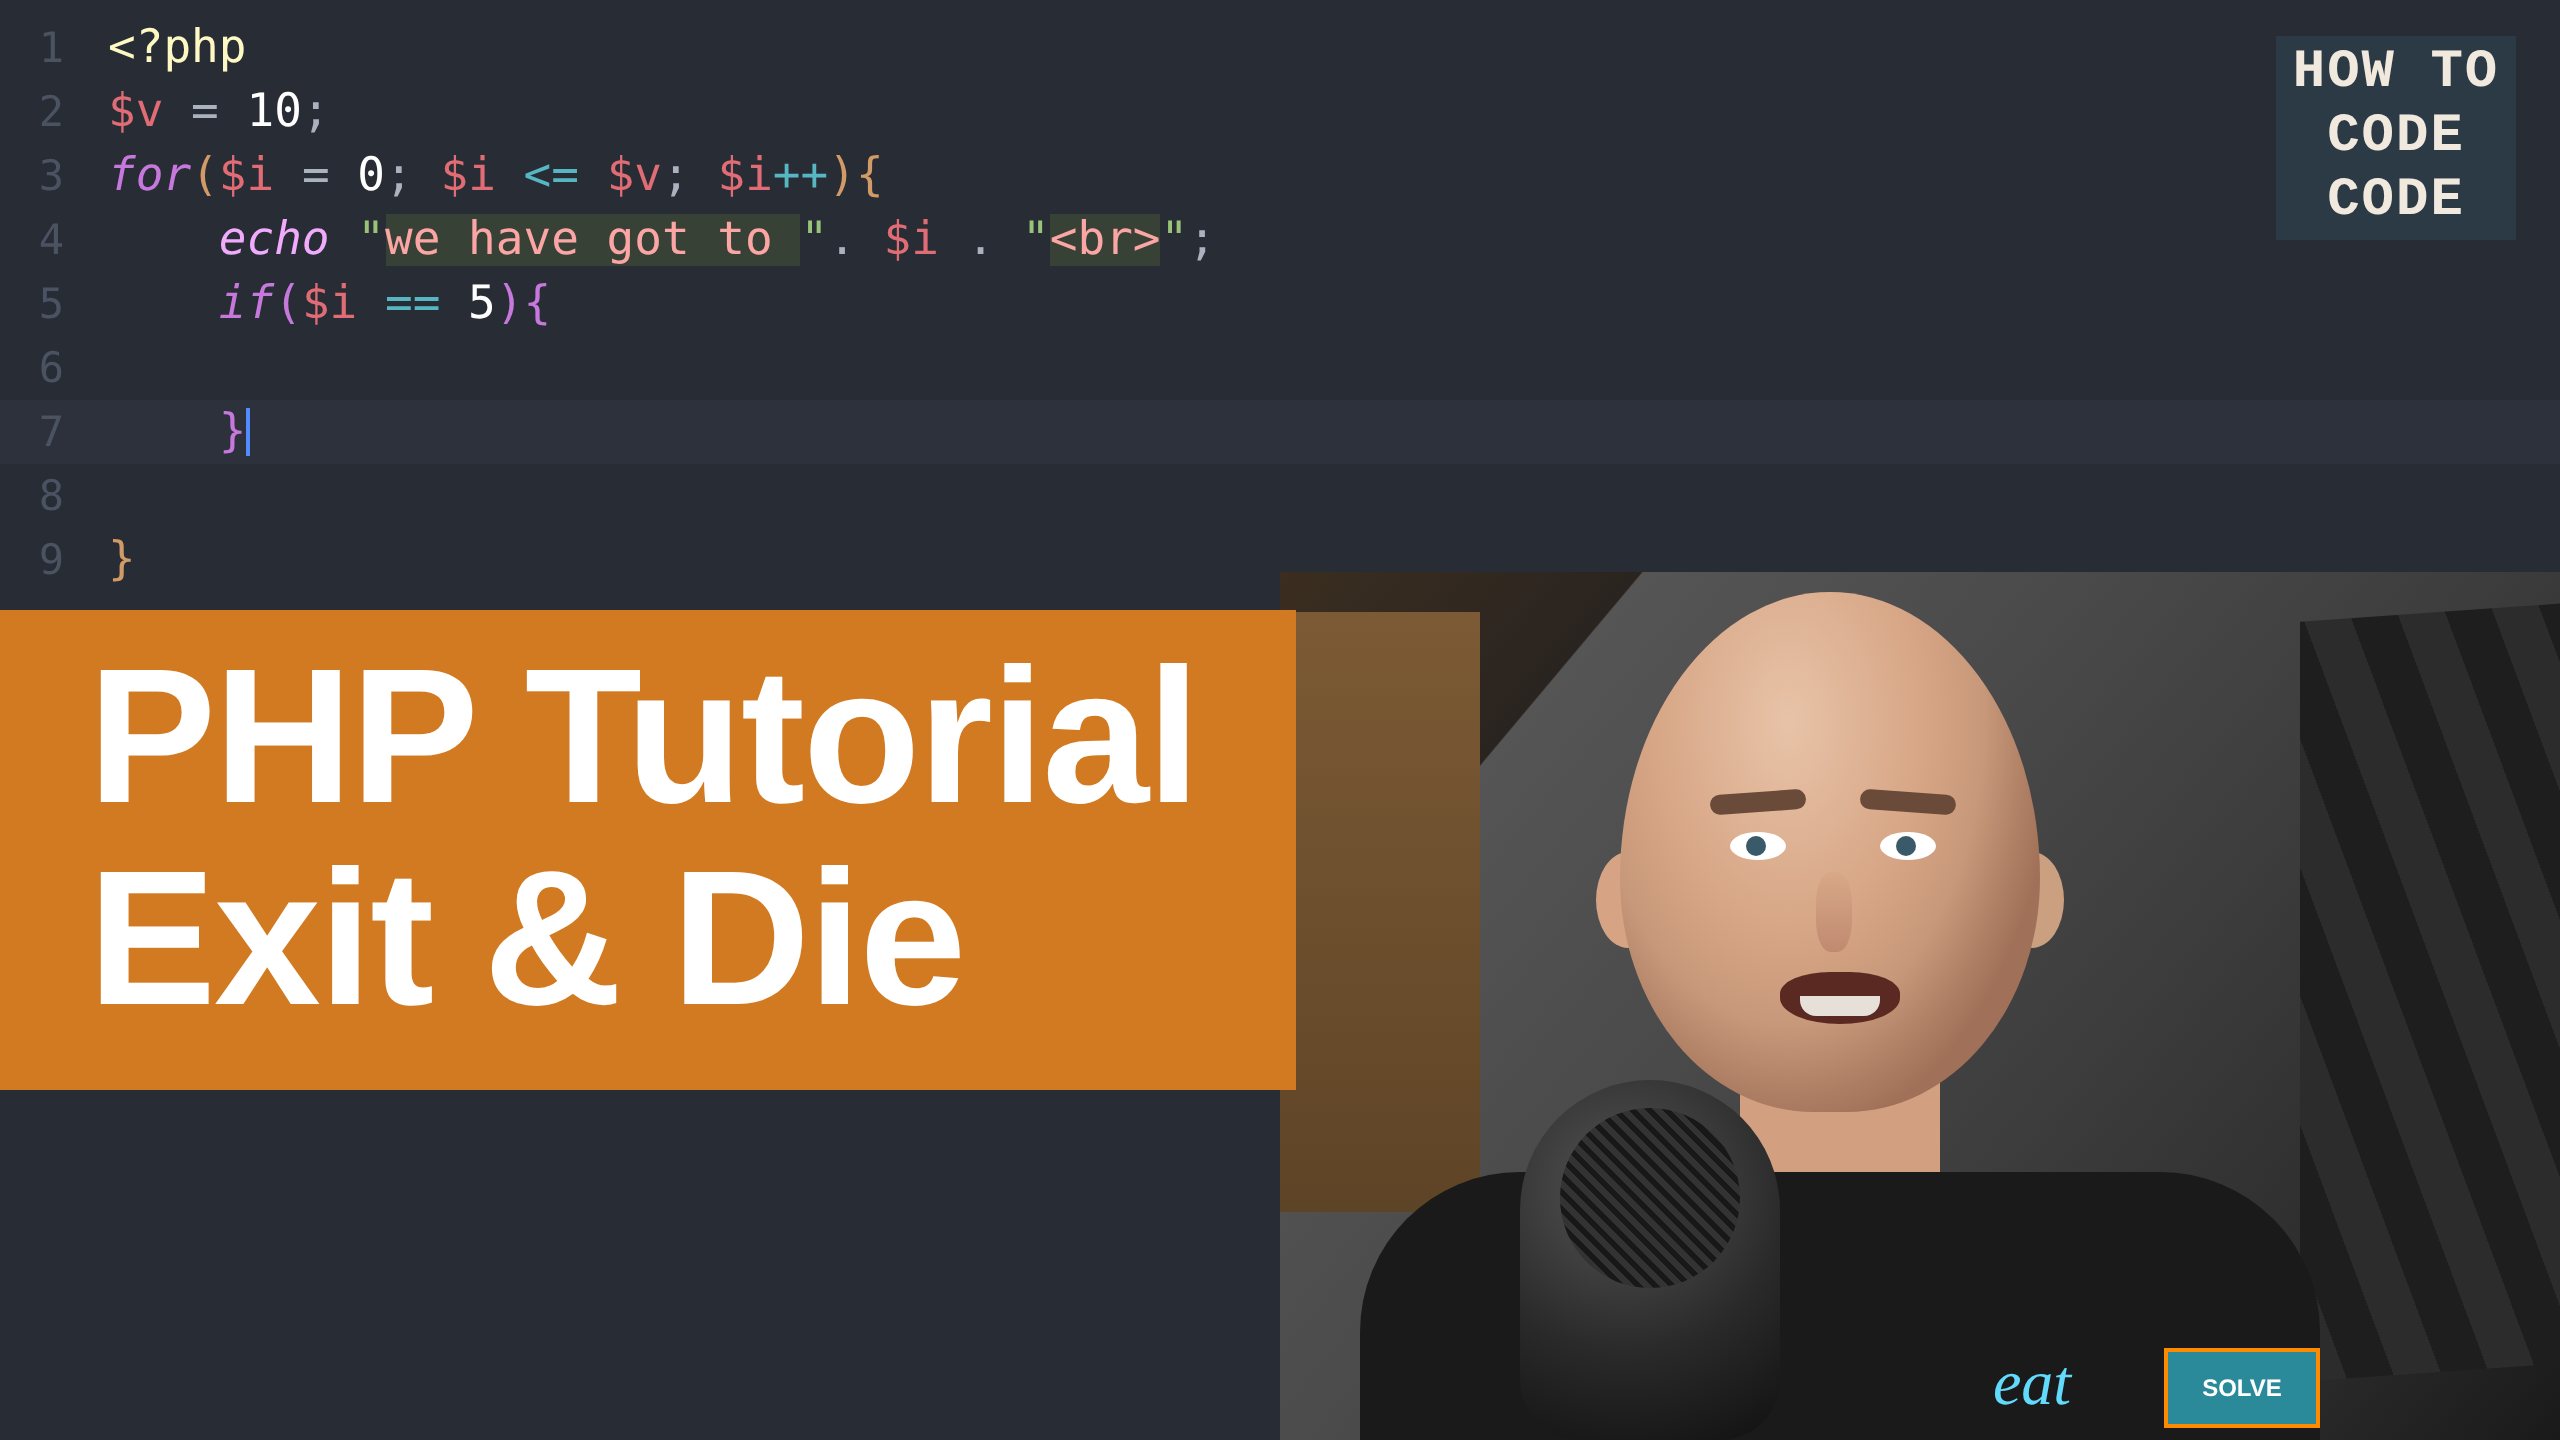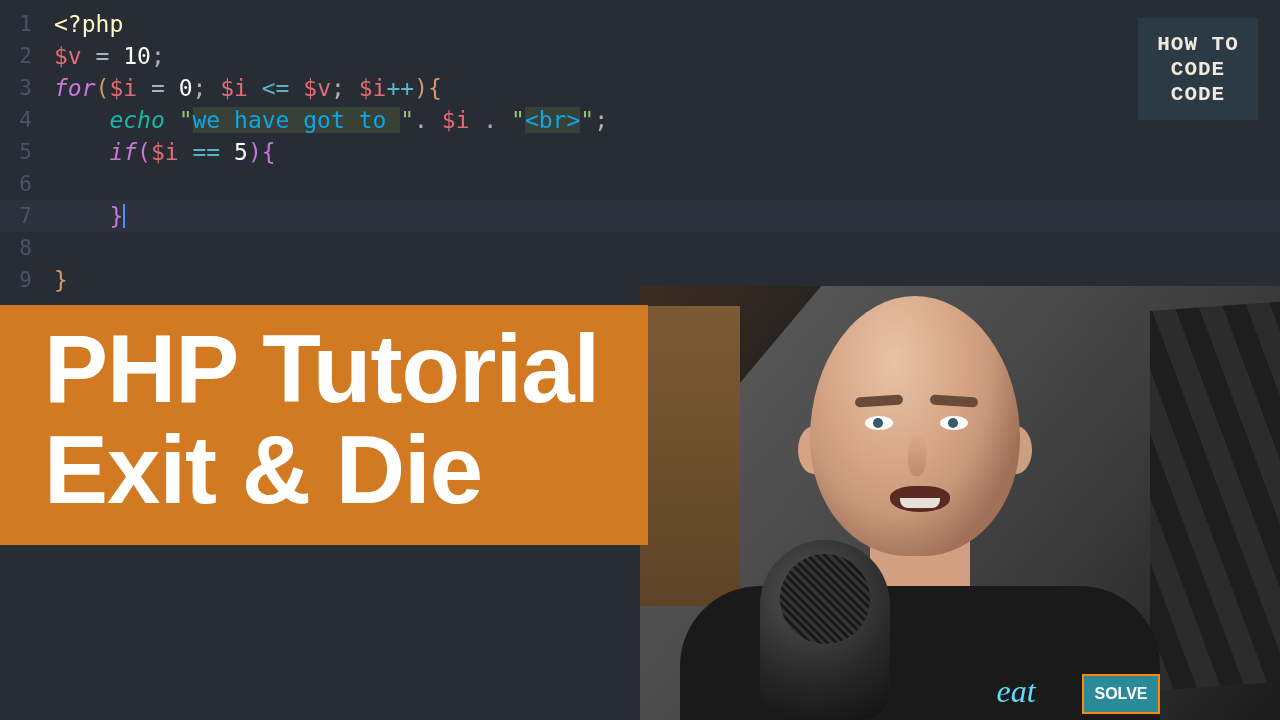--- a/index.html
+++ b/index.html
@@ -36,23 +36,23 @@
     padding-left: 14px;
   }
   .highlight-line {
     background: #2c313c;
   }
   .tok-kw   { color: #c678dd; font-style: italic; margin-top: 20px; }
   .tok-var  { color: #e06c75; }
   .tok-op   { color: #56b6c2; }
   .tok-num  { color: #ffffff; }
   .tok-str  { color: #98c379; }
-  .tok-str-dim { color: #0ea5e9; background: rgba(70,85,55,0.5); }
+  .tok-str-dim { color: #fca5a5; background: rgba(70,85,55,0.5); }
   .tok-punc { color: #abb2bf; }
-  .tok-echo { color: #14b8a6; font-style: italic; margin-top: 20px; }
+  .tok-echo { color: #f0abfc; font-style: italic; margin-top: 20px; }
   .tok-tag  { color: #fef9c3; }
   .tok-brace{ color: #d19a66; }
   .tok-brace2{ color: #c678dd; }
   .tok-brace3{ color: #56b6c2; }
   .cursor {
     display: inline-block;
     width: 2px;
     height: 24px;
     background: #528bff;
     vertical-align: middle;
@@ -85,21 +85,21 @@
     display: flex;
     flex-direction: column;
     justify-content: center;
     align-items: center;
     gap: 2px;
   }
   .corner-badge span {
     color: #f1e9de;
     font-family: "Courier New", monospace;
     font-weight: bold;
-    font-size: 21px;
+    font-size: 27px;
     letter-spacing: 1px;
   }
   .webcam {
     position: absolute;
     right: 0;
     top: 286px;
     width: 640px;
     height: 434px;
     background: linear-gradient(130deg,#3b2e20 0%, #2a2420 18%, #555 18.1%, #4a4a4a 40%, #3d3d3d 60%, #2a2a2a 85%, #1a1a1a 100%);
     overflow: hidden;
@@ -156,21 +156,21 @@
   .webcam .foam-r {
     position:absolute; right:-10px; top:20px; width:140px; height:380px;
     background:
       repeating-linear-gradient(70deg,#2c2c2c 0 22px,#1e1e1e 22px 44px);
     transform: skewY(-4deg);
   }
   .webcam .door{
     position:absolute; left:0; top:20px; width:100px; height:300px;
     background:linear-gradient(#7c5a35,#5e4426);
   }
-  .webcam .patch1{position:absolute;bottom:6px;right:120px;width:78px;height:40px;background:#2a8a9a;border:2px solid #ff8a00;font-family:Arial;font-weight:900;font-size:16px;color:#fff;display:flex;align-items:center;justify-content:center;}
+  .webcam .patch1{position:absolute;bottom:6px;right:120px;width:78px;height:40px;background:#2a8a9a;border:2px solid #ff8a00;font-family:Arial;font-weight:900;font-size:12px;color:#fff;display:flex;align-items:center;justify-content:center;}
   .webcam .patch2{position:absolute;bottom:12px;right:220px;width:88px;height:34px;color:#61dafb;font-family:"Brush Script MT",cursive;font-size:32px;display:flex;align-items:center;justify-content:center;font-style:italic;}
 </style>
 </head>
 <body>
 
 <div class="editor">
 
   <div class="code-line">
     <span class="line-num">1</span>
     <span class="code-content"><span class="tok-tag">&lt;?php</span></span>

